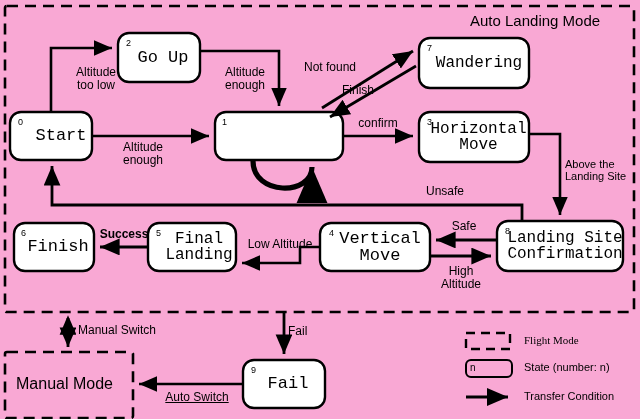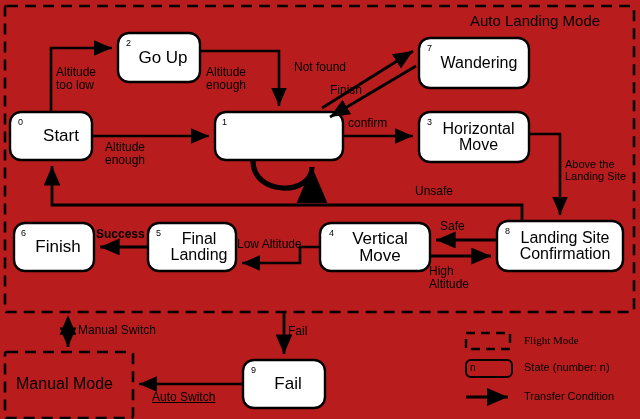--- a/index.html
+++ b/index.html
@@ -1,22 +1,22 @@
 <!DOCTYPE html>
 <html><head>
 <meta charset="utf-8">
 <style>
   html,body{margin:0;padding:0;background:#ffffff;}
   body{width:640px;height:419px;font-family:"Liberation Sans","DejaVu Sans",sans-serif;color:#000;}
-  #stage{position:relative;width:640px;height:419px;overflow:hidden;background:#b91c1c;}
+  #stage{position:relative;width:640px;height:419px;overflow:hidden;background:#f9a8d4;}
   svg#canvas{position:absolute;left:0;top:0;width:640px;height:419px;}
   .lbl{position:absolute;font-family:"Liberation Sans","DejaVu Sans",sans-serif;color:#000;
-       line-height:1.05;text-align:left;white-space:pre-line;}
+       line-height:1.05;text-align:center;white-space:pre-line;}
   .state-text{position:absolute;display:flex;align-items:center;justify-content:center;
-       text-align:center;line-height:1.02;font-family:Liberation Sans, sans-serif;}
+       text-align:center;line-height:1.02;font-family:Liberation Mono, monospace;}
   .state-num{position:absolute;font-size:9px;font-family:"Liberation Sans","DejaVu Sans",sans-serif;}
   .mode-title{position:absolute;font-size:15px;}
   .legend-text{position:absolute;font-size:11px;}
 </style>
 </head>
 <body>
 
 <div id="stage">
 
   <svg id="canvas" viewBox="0 0 640 419">

